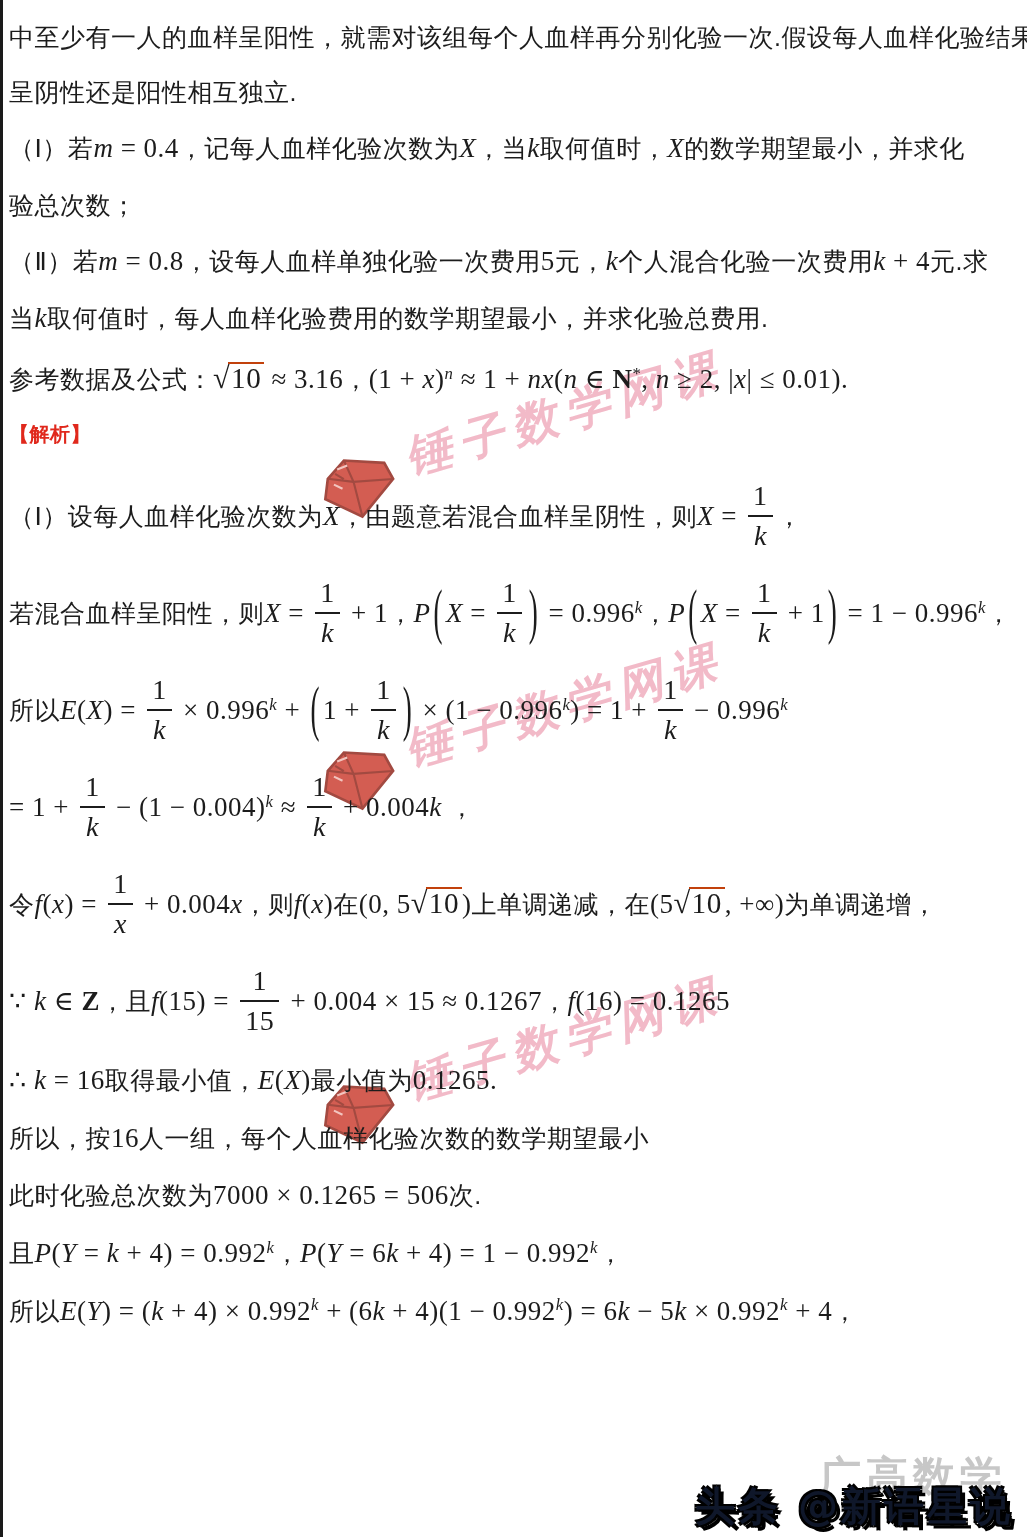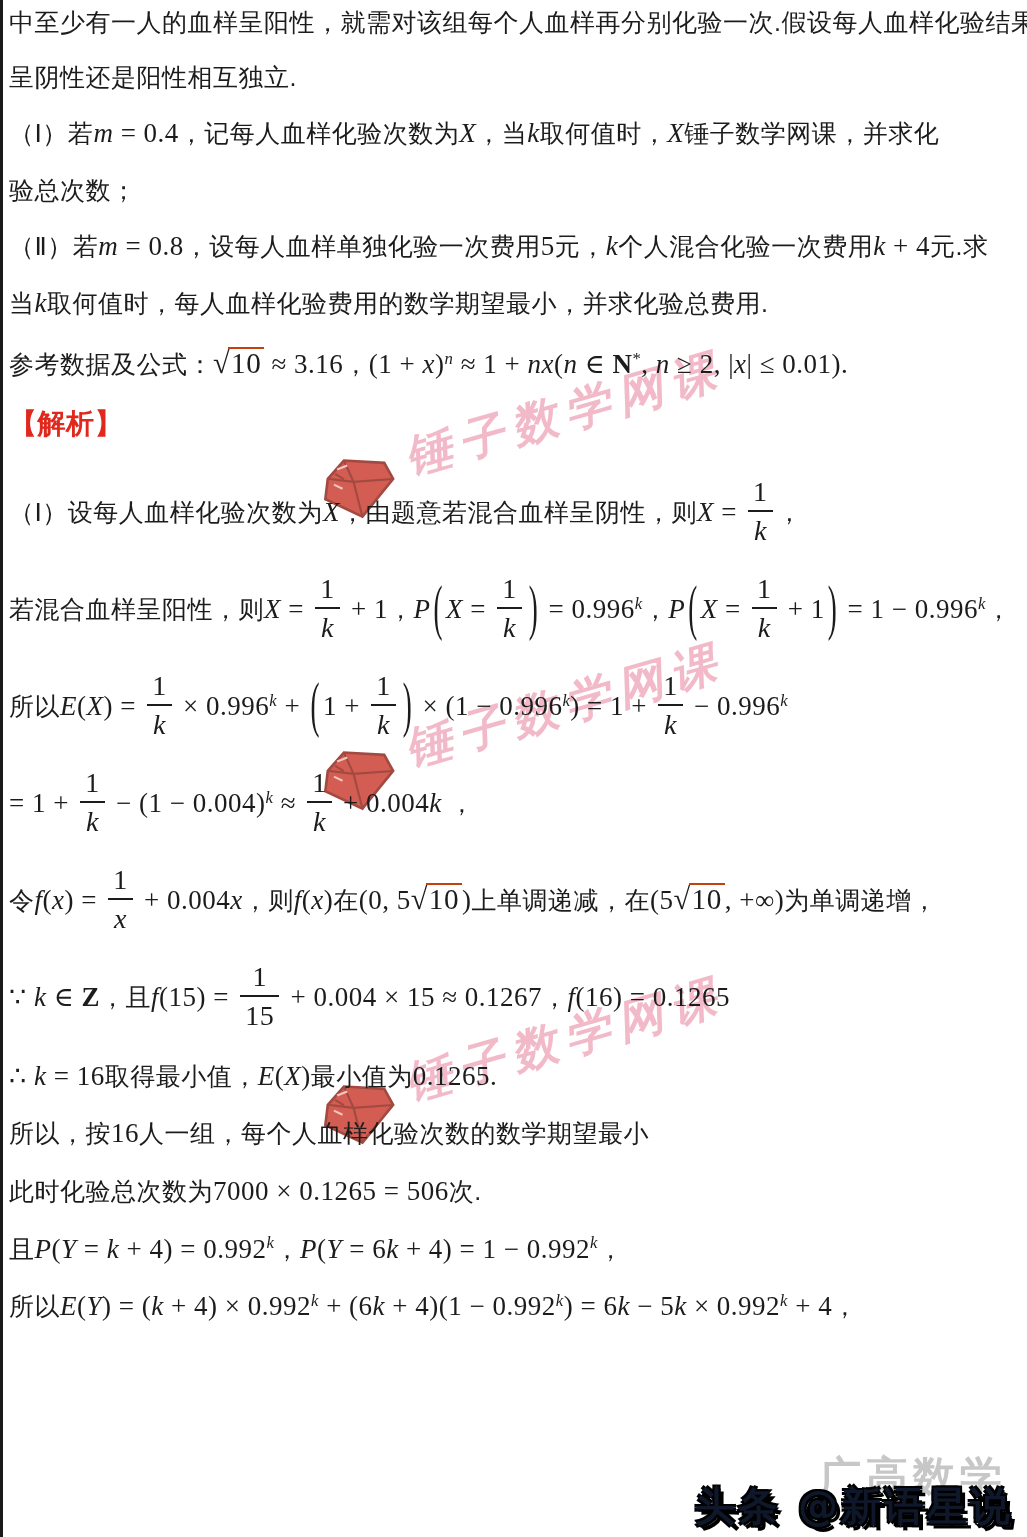--- a/index.html
+++ b/index.html
@@ -3,26 +3,26 @@
 <meta charset="utf-8">
 <style>
   html,body{margin:0;padding:0;background:#e9e9e9;}
   .page{
     position:relative;width:1027px;height:1537px;margin:0 auto;
     background:#ffffff;overflow:hidden;color:#1c1c1c;
     font-family:"Liberation Sans","DejaVu Sans",sans-serif;
   }
   .left-edge{position:absolute;left:0;top:0;width:3px;height:100%;background:#1a1a1a;z-index:5;}
   
-  #doc{position:relative;z-index:2;padding:6px 14px 0 9px;}
+  #doc{position:relative;z-index:2;padding:21px 14px 0 9px;}
   .line{
     font-size:25px;line-height:1.32;margin-bottom:22px;white-space:nowrap;
     letter-spacing:0.5px;
   }
-  .line.heading{color:#e0281c;font-weight:bold;font-size:28px;margin-bottom:34px;}
+  .line.heading{color:#e0281c;font-weight:bold;font-size:20px;margin-bottom:34px;}
   .r,.i,.bb,.fr,.sq{font-family:"Liberation Serif","DejaVu Serif",serif;}
   .r{font-size:1.08em;}
   .i{font-size:1.08em;font-style:italic;}
   .bb{font-size:1.08em;font-weight:bold;}
   sup{font-size:0.62em;line-height:0;vertical-align:super;}
   .fr{display:inline-block;vertical-align:middle;text-align:center;margin:0 4px;font-size:1.04em;transform:translateY(-3px);}
   .fr .nu{display:block;border-bottom:2px solid #1c1c1c;padding:0 5px 1px;line-height:1.25;}
   .fr .de{display:block;line-height:1.25;padding:1px 5px 0;}
   .sq{font-size:1.08em;white-space:nowrap;}
   .sq .rad{font-size:1.12em;margin-right:-2px;}
@@ -80,21 +80,21 @@
       <polygon points="8,15 22,3 52,9 57,22 30,47 4,30" fill="#c93527" stroke="#8c1d12" stroke-width="2"></polygon>
       <path d="M22,3 L27,20 L57,22 M27,20 L30,47 M8,15 L27,20 M14,12 L20,17" stroke="#8c1d12" stroke-width="1.6" fill="none"></path>
       <path d="M16,9 L24,7 M12,20 L18,24" stroke="#f0b7b0" stroke-width="1.6" fill="none"></path>
     </svg>
     <span class="wm-text">锤子数学网课</span>
   </div>
 
   <div id="doc">
       <div class="line"><span class="t">中至少有一人的血样呈阳性，就需对该组每个人血样再分别化验一次.假设每人血样化验结果</span></div>
       <div class="line"><span class="t">呈阴性还是阳性相互独立.</span></div>
-      <div class="line"><span class="t">（Ⅰ）若</span><span class="i">m</span><span class="r"> = 0.4</span><span class="t">，记每人血样化验次数为</span><span class="i">X</span><span class="t">，当</span><span class="i">k</span><span class="t">取何值时，</span><span class="i">X</span><span class="t">锤子数学网课，并求化</span></div>
+      <div class="line"><span class="t">（Ⅰ）若</span><span class="i">m</span><span class="r"> = 0.4</span><span class="t">，记每人血样化验次数为</span><span class="i">X</span><span class="t">，当</span><span class="i">k</span><span class="t">取何值时，</span><span class="i">X</span><span class="t">的数学期望最小，并求化</span></div>
       <div class="line"><span class="t">验总次数；</span></div>
       <div class="line"><span class="t">（Ⅱ）若</span><span class="i">m</span><span class="r"> = 0.8</span><span class="t">，设每人血样单独化验一次费用</span><span class="r">5</span><span class="t">元，</span><span class="i">k</span><span class="t">个人混合化验一次费用</span><span class="i">k</span><span class="r"> + 4</span><span class="t">元.求</span></div>
       <div class="line"><span class="t">当</span><span class="i">k</span><span class="t">取何值时，每人血样化验费用的数学期望最小，并求化验总费用.</span></div>
       <div class="line"><span class="t">参考数据及公式：</span><span class="sq"><span class="rad">√</span><span class="arg"><span class="r">10</span></span></span><span class="r"> ≈ 3.16</span><span class="t">，</span><span class="r">(1 + </span><span class="i">x</span><span class="r">)</span><sup><span class="i">n</span></sup><span class="r"> ≈ 1 + </span><span class="i">nx</span><span class="r">(</span><span class="i">n</span><span class="r"> ∈ </span><span class="bb">N</span><sup><span class="r">*</span></sup><span class="r">, </span><span class="i">n</span><span class="r"> ≥ 2, |</span><span class="i">x</span><span class="r">| ≤ 0.01).</span></div>
       <div class="line heading"><span class="t">【解析】</span></div>
       <div class="line"><span class="t">（Ⅰ）设每人血样化验次数为</span><span class="i">X</span><span class="t">，由题意若混合血样呈阴性，则</span><span class="i">X</span><span class="r"> = </span><span class="fr"><span class="nu"><span class="r">1</span></span><span class="de"><span class="i">k</span></span></span><span class="t">，</span></div>
       <div class="line"><span class="t">若混合血样呈阳性，则</span><span class="i">X</span><span class="r"> = </span><span class="fr"><span class="nu"><span class="r">1</span></span><span class="de"><span class="i">k</span></span></span><span class="r"> + 1</span><span class="t">，</span><span class="i">P</span><span class="bp">(</span><span class="i">X</span><span class="r"> = </span><span class="fr"><span class="nu"><span class="r">1</span></span><span class="de"><span class="i">k</span></span></span><span class="bp">)</span><span class="r"> = 0.996</span><sup><span class="i">k</span></sup><span class="t">，</span><span class="i">P</span><span class="bp">(</span><span class="i">X</span><span class="r"> = </span><span class="fr"><span class="nu"><span class="r">1</span></span><span class="de"><span class="i">k</span></span></span><span class="r"> + 1</span><span class="bp">)</span><span class="r"> = 1 − 0.996</span><sup><span class="i">k</span></sup><span class="t">，</span></div>
       <div class="line"><span class="t">所以</span><span class="i">E</span><span class="r">(</span><span class="i">X</span><span class="r">) = </span><span class="fr"><span class="nu"><span class="r">1</span></span><span class="de"><span class="i">k</span></span></span><span class="r"> × 0.996</span><sup><span class="i">k</span></sup><span class="r"> + </span><span class="bp">(</span><span class="r">1 + </span><span class="fr"><span class="nu"><span class="r">1</span></span><span class="de"><span class="i">k</span></span></span><span class="bp">)</span><span class="r"> × (1 − 0.996</span><sup><span class="i">k</span></sup><span class="r">) = 1 + </span><span class="fr"><span class="nu"><span class="r">1</span></span><span class="de"><span class="i">k</span></span></span><span class="r"> − 0.996</span><sup><span class="i">k</span></sup></div>
       <div class="line"><span class="r">= 1 + </span><span class="fr"><span class="nu"><span class="r">1</span></span><span class="de"><span class="i">k</span></span></span><span class="r"> − (1 − 0.004)</span><sup><span class="i">k</span></sup><span class="r"> ≈ </span><span class="fr"><span class="nu"><span class="r">1</span></span><span class="de"><span class="i">k</span></span></span><span class="r"> + 0.004</span><span class="i">k</span><span class="t"> ，</span></div>
       <div class="line"><span class="t">令</span><span class="i">f</span><span class="r">(</span><span class="i">x</span><span class="r">) = </span><span class="fr"><span class="nu"><span class="r">1</span></span><span class="de"><span class="i">x</span></span></span><span class="r"> + 0.004</span><span class="i">x</span><span class="t">，则</span><span class="i">f</span><span class="r">(</span><span class="i">x</span><span class="r">)</span><span class="t">在</span><span class="r">(0, 5</span><span class="sq"><span class="rad">√</span><span class="arg"><span class="r">10</span></span></span><span class="r">)</span><span class="t">上单调递减，在</span><span class="r">(5</span><span class="sq"><span class="rad">√</span><span class="arg"><span class="r">10</span></span></span><span class="r">, +∞)</span><span class="t">为单调递增，</span></div>

